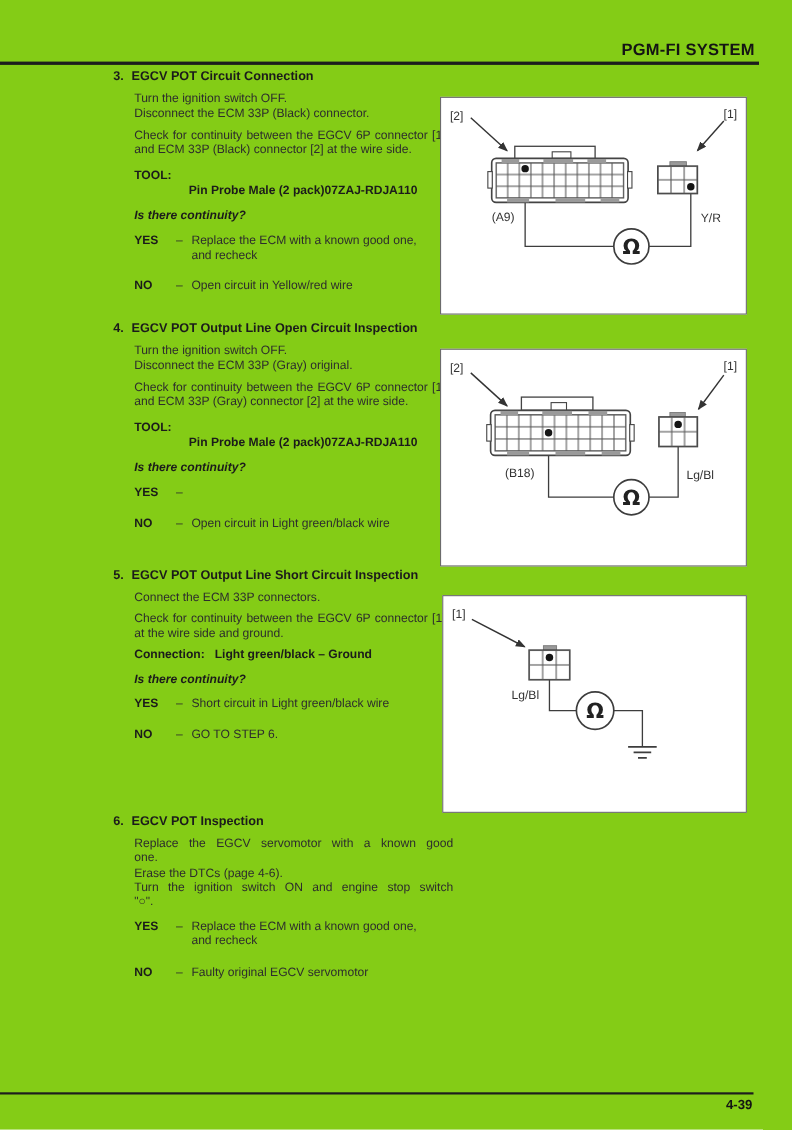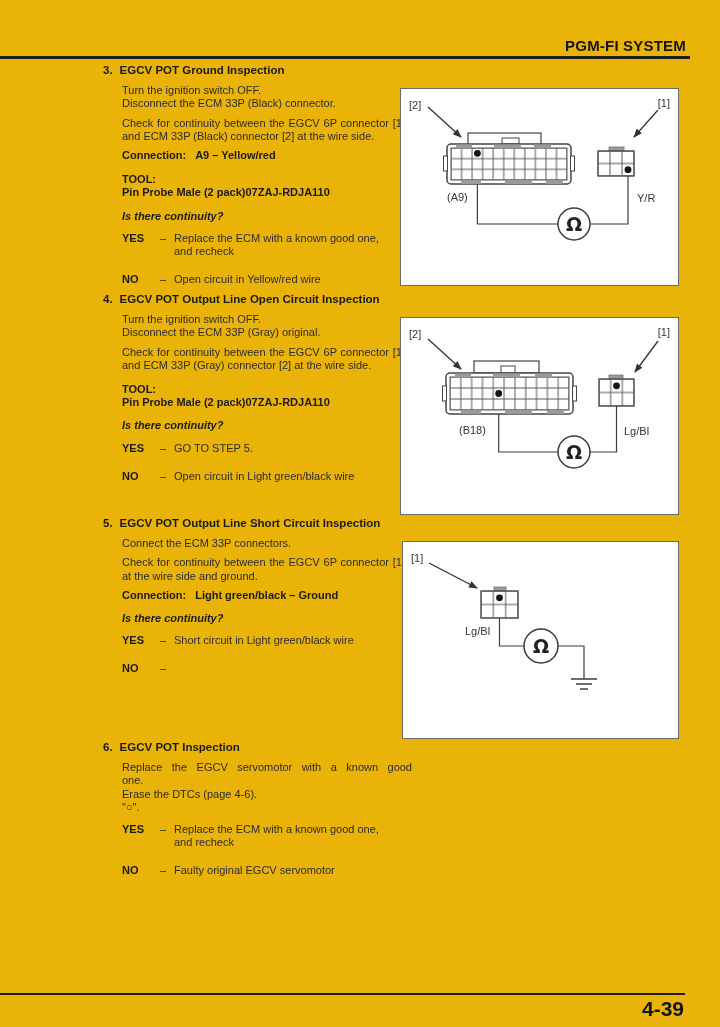--- a/index.html
+++ b/index.html
@@ -1,35 +1,35 @@
 <!DOCTYPE html>
 <html><head>
 <meta charset="utf-8">
 <style>
   html,body { margin:0; padding:0; background:#ffffff; }
   .page {
-    position:relative; width:720px; height:1027px; background:#eab308;
+    position:relative; width:720px; height:1027px; background:#84cc16;
     font-family:"Liberation Sans","DejaVu Sans",sans-serif; color:#2d2d2d; overflow:hidden;
   }
   
   .header-title { position:absolute; top:37px; right:34px; font-size:15px; font-weight:bold; color:#141414; letter-spacing:.2px; }
   .header-rule  { position:absolute; top:56px; left:0; width:690px; height:3px; background:#1d1d1d; }
   .footer-rule  { position:absolute; top:993px; left:0; width:685px; height:2px; background:#1d1d1d; }
-  .footer-page  { position:absolute; top:997px; right:36px; font-size:21px; font-weight:bold; color:#141414; }
+  .footer-page  { position:absolute; top:997px; right:36px; font-size:12px; font-weight:bold; color:#141414; }
   
   .sec { position:absolute; left:103px; width:302px; font-size:11px; line-height:13.2px; }
   .sec-head { display:flex; gap:7px; font-size:11.5px; font-weight:bold; color:#1b1b1b; }
   .sec-body { margin-left:19px; margin-top:7px; }
   .p { margin:0 0 6px 0; }
   .just { text-align:justify; }
   .jl { text-align-last:justify; }
   .conn { font-weight:bold; color:#1b1b1b; margin-top:5px; }
   .conn-val { margin-left:9px; }
   .tool { margin-top:11px; font-weight:bold; color:#1b1b1b; }
-  .tool-row { display:flex; justify-content:flex-start; width:263px; }
+  .tool-row { display:flex; justify-content:center; width:263px;margin-left:22px; }
   .q { margin-top:10px; font-weight:bold; font-style:italic; color:#1b1b1b; }
   .ans { display:flex; margin-top:9px; }
   .ans + .ans { margin-top:15px; }
   .ans-label { font-weight:bold; color:#1b1b1b; width:38px; flex:none; }
   .ans-dash { width:14px; flex:none; }
   .ans-text { flex:1; }
   .w310 { width:312px; }
   .w310 .sec-body { width:290px; }
   
   .dbox { position:absolute; border:1.2px solid #6b6b6b; background:#fff; }
@@ -41,31 +41,28 @@
 <body>
 
 <div class="page">
 
   <div class="header-title">PGM-FI SYSTEM</div>
   <div class="header-rule"></div>
 
   <section class="sec" style="top:64px">
     <div class="sec-head">
       <span>3.</span>
-      <span>EGCV POT Ground Inspection</span>
+      <span>EGCV POT Circuit Connection</span>
     </div>
     <div class="sec-body">
       <div class="p">
         <div>Turn the ignition switch OFF.</div>
         <div>Disconnect the ECM 33P (Black) connector.</div>
       </div>
       <div class="p just">Check for continuity between the EGCV 6P connector [1] and ECM 33P (Black) connector [2] at the wire side.</div>
-      <div class="conn">
-        <span>Connection:</span><span class="conn-val">A9 – Yellow/red</span>
-      </div>
       <div class="tool">
         <div>TOOL:</div>
         <div class="tool-row">
           <span>Pin Probe Male (2 pack)</span>
           <span>07ZAJ-RDJA110</span>
         </div>
       </div>
       <div class="q">Is there continuity?</div>
       <div class="ans">
         <span class="ans-label">YES</span>
@@ -151,21 +148,20 @@
         <div>TOOL:</div>
         <div class="tool-row">
           <span>Pin Probe Male (2 pack)</span>
           <span>07ZAJ-RDJA110</span>
         </div>
       </div>
       <div class="q">Is there continuity?</div>
       <div class="ans">
         <span class="ans-label">YES</span>
         <span class="ans-dash">–</span>
-        <div class="ans-text">GO TO STEP 5.</div>
       </div>
       <div class="ans">
         <span class="ans-label">NO</span>
         <span class="ans-dash">–</span>
         <div class="ans-text">Open circuit in Light green/black wire</div>
       </div>
     </div>
   </section>
 
   <div class="dbox" style="left:400px; top:317px; width:277px; height:196px;">
@@ -236,20 +232,21 @@
       </div>
       <div class="q">Is there continuity?</div>
       <div class="ans">
         <span class="ans-label">YES</span>
         <span class="ans-dash">–</span>
         <div class="ans-text">Short circuit in Light green/black wire</div>
       </div>
       <div class="ans">
         <span class="ans-label">NO</span>
         <span class="ans-dash">–</span>
+        <div class="ans-text">GO TO STEP 6.</div>
       </div>
     </div>
   </section>
 
   <div class="dbox" style="left:402px; top:541px; width:275px; height:196px;">
     <svg width="275" height="196" viewBox="0 0 275 196">
       <defs>
         <pattern id="g3s" x="78" y="49" width="12.333" height="13.5" patternUnits="userSpaceOnUse">
           <rect width="12.333" height="13.5" fill="none" stroke="#5a5a5a" stroke-width="1"></rect>
         </pattern>
@@ -287,20 +284,21 @@
   <section class="sec w310" style="top:741px">
     <div class="sec-head">
       <span>6.</span>
       <span>EGCV POT Inspection</span>
     </div>
     <div class="sec-body">
       <div class="p">
         <div class="jl">Replace the EGCV servomotor with a known good</div>
         <div>one.</div>
         <div>Erase the DTCs (page 4-6).</div>
+        <div class="jl">Turn the ignition switch ON and engine stop switch</div>
         <div>"○".</div>
       </div>
       <div class="ans">
         <span class="ans-label">YES</span>
         <span class="ans-dash">–</span>
         <div class="ans-text">
           <div>Replace the ECM with a known good one,</div>
           <div>and recheck</div>
         </div>
       </div>

